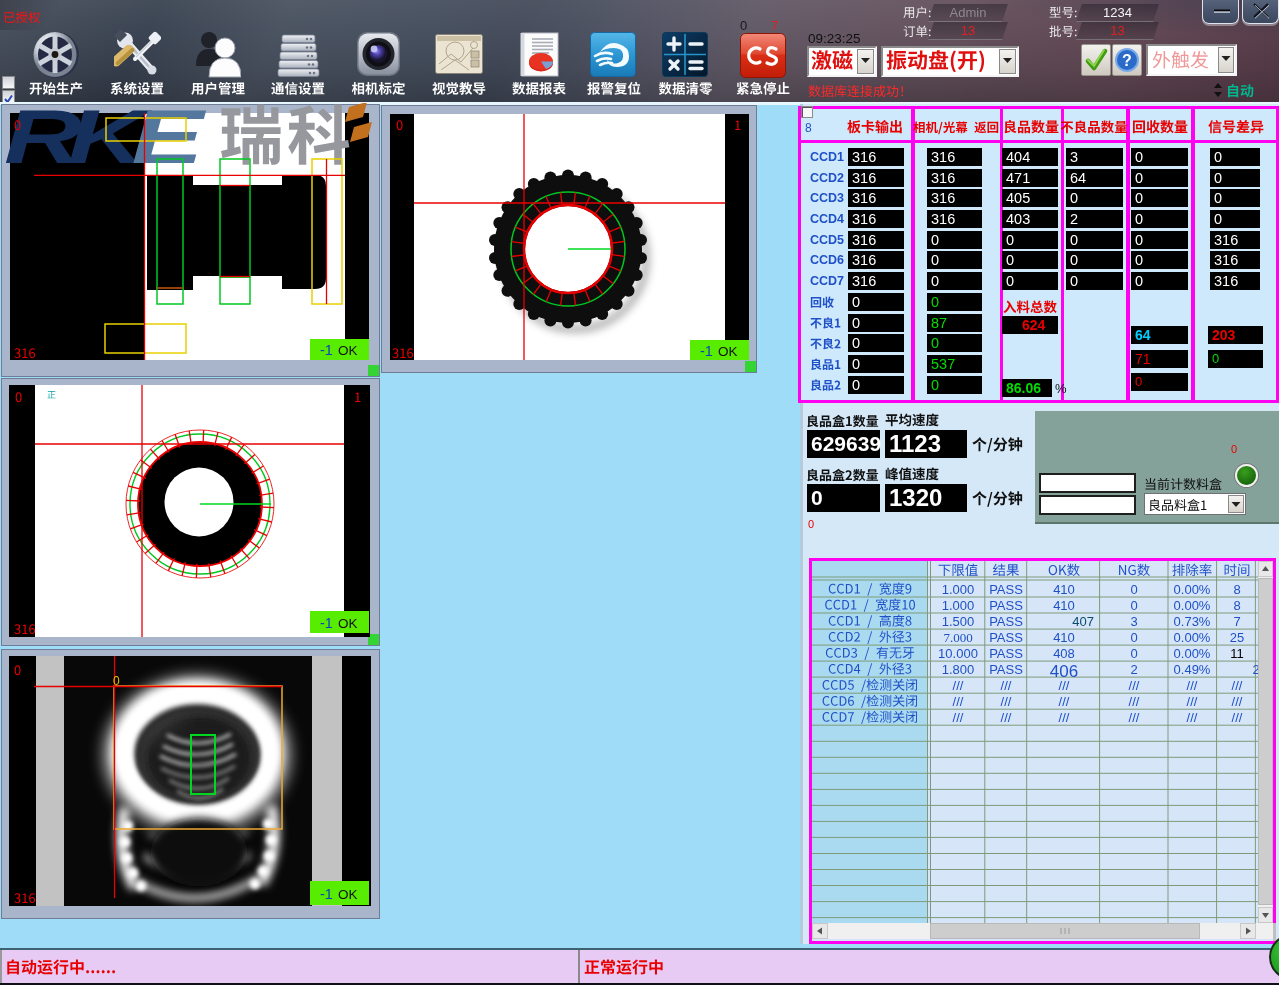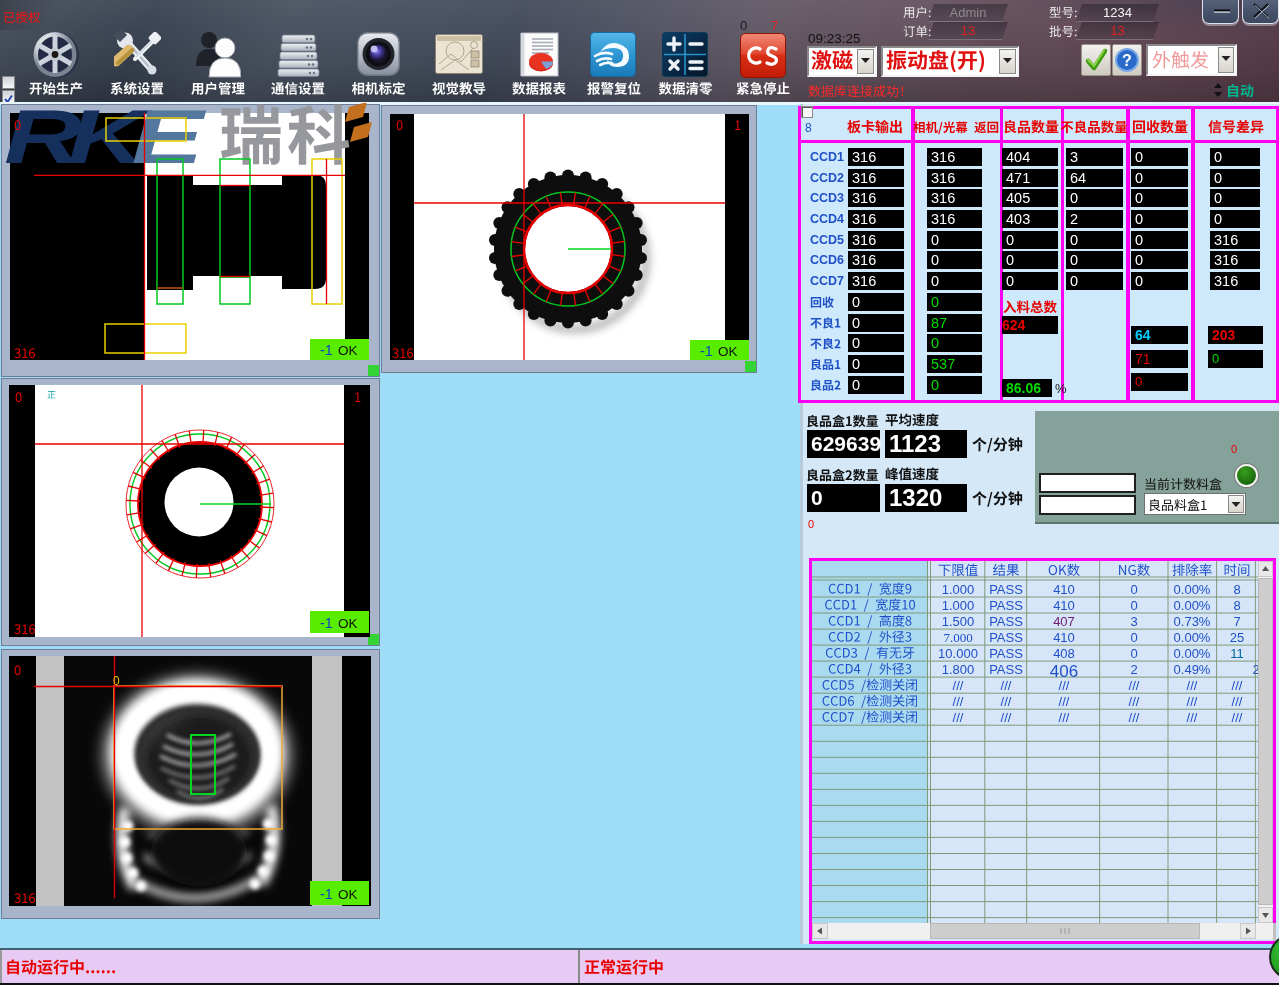--- a/index.html
+++ b/index.html
@@ -597,21 +597,21 @@
     <div style="position:absolute;left:848px;top:293px;width:56px;height:18px;background:#000;font-family:'Liberation Sans',sans-serif;font-size:14.5px;color:#fff;line-height:18px;padding-left:4px;box-sizing:border-box;">0</div>
     <div style="position:absolute;left:927px;top:293px;width:55px;height:18px;background:#000;font-family:'Liberation Sans',sans-serif;font-size:14.5px;color:#00dc00;line-height:18px;padding-left:4px;box-sizing:border-box;">0</div>
     <div style="position:absolute;left:848px;top:314px;width:56px;height:18px;background:#000;font-family:'Liberation Sans',sans-serif;font-size:14.5px;color:#fff;line-height:18px;padding-left:4px;box-sizing:border-box;">0</div>
     <div style="position:absolute;left:927px;top:314px;width:55px;height:18px;background:#000;font-family:'Liberation Sans',sans-serif;font-size:14.5px;color:#00dc00;line-height:18px;padding-left:4px;box-sizing:border-box;">87</div>
     <div style="position:absolute;left:848px;top:334px;width:56px;height:18px;background:#000;font-family:'Liberation Sans',sans-serif;font-size:14.5px;color:#fff;line-height:18px;padding-left:4px;box-sizing:border-box;">0</div>
     <div style="position:absolute;left:927px;top:334px;width:55px;height:18px;background:#000;font-family:'Liberation Sans',sans-serif;font-size:14.5px;color:#00dc00;line-height:18px;padding-left:4px;box-sizing:border-box;">0</div>
     <div style="position:absolute;left:848px;top:355px;width:56px;height:18px;background:#000;font-family:'Liberation Sans',sans-serif;font-size:14.5px;color:#fff;line-height:18px;padding-left:4px;box-sizing:border-box;">0</div>
     <div style="position:absolute;left:927px;top:355px;width:55px;height:18px;background:#000;font-family:'Liberation Sans',sans-serif;font-size:14.5px;color:#00dc00;line-height:18px;padding-left:4px;box-sizing:border-box;">537</div>
     <div style="position:absolute;left:848px;top:376px;width:56px;height:18px;background:#000;font-family:'Liberation Sans',sans-serif;font-size:14.5px;color:#fff;line-height:18px;padding-left:4px;box-sizing:border-box;">0</div>
     <div style="position:absolute;left:927px;top:376px;width:55px;height:18px;background:#000;font-family:'Liberation Sans',sans-serif;font-size:14.5px;color:#00dc00;line-height:18px;padding-left:4px;box-sizing:border-box;">0</div>
-    <div style="position:absolute;left:1002px;top:316px;width:56px;height:18px;background:#000;font-family:'Liberation Sans',sans-serif;font-size:14.0px;font-weight:bold;color:#e80000;line-height:18px;padding-left:0;box-sizing:border-box;">624</div>
+    <div style="position:absolute;left:1002px;top:316px;width:56px;height:18px;background:#000;font-family:'Liberation Sans',sans-serif;font-size:14.0px;font-weight:bold;color:#e80000;line-height:18px;padding-left:20px;box-sizing:border-box;">624</div>
     <div style="position:absolute;left:1002px;top:379px;width:50px;height:18px;background:#000;font-family:'Liberation Sans',sans-serif;font-size:14.0px;font-weight:bold;color:#00dc00;line-height:18px;padding-left:4px;box-sizing:border-box;">86.06</div>
     <div style="position:absolute;left:1055px;top:381px;width:14px;height:14px;font-family:'Liberation Sans',sans-serif;font-size:13px;color:#111;">%</div>
     <div style="position:absolute;left:1131px;top:326px;width:57px;height:18px;background:#000;font-family:'Liberation Sans',sans-serif;font-size:14.0px;font-weight:bold;color:#00ccff;line-height:18px;padding-left:4px;box-sizing:border-box;">64</div>
     <div style="position:absolute;left:1131px;top:350px;width:57px;height:18px;background:#000;font-family:'Liberation Sans',sans-serif;font-size:14.0px;color:#e80000;line-height:18px;padding-left:4px;box-sizing:border-box;">71</div>
     <div style="position:absolute;left:1131px;top:373px;width:57px;height:18px;background:#000;font-family:'Liberation Sans',sans-serif;font-size:13.0px;color:#e80000;line-height:18px;padding-left:4px;box-sizing:border-box;">0</div>
     <div style="position:absolute;left:1208px;top:326px;width:55px;height:18px;background:#000;font-family:'Liberation Sans',sans-serif;font-size:14.0px;font-weight:bold;color:#e80000;line-height:18px;padding-left:4px;box-sizing:border-box;">203</div>
     <div style="position:absolute;left:1208px;top:350px;width:55px;height:18px;background:#000;font-family:'Liberation Sans',sans-serif;font-size:13.0px;color:#00dc00;line-height:18px;padding-left:4px;box-sizing:border-box;">0</div>
     <div style="position:absolute;left:807px;top:430px;width:73px;height:28px;background:#000;font-family:'Liberation Sans',sans-serif;font-size:21px;font-weight:bold;color:#fff;line-height:28px;padding-left:4px;box-sizing:border-box;">629639</div>
     <div style="position:absolute;left:885px;top:430px;width:82px;height:28px;background:#000;font-family:'Liberation Sans',sans-serif;font-size:24px;font-weight:bold;color:#fff;line-height:28px;padding-left:4px;box-sizing:border-box;">1123</div>
     <div style="position:absolute;left:807px;top:484px;width:73px;height:28px;background:#000;font-family:'Liberation Sans',sans-serif;font-size:21px;font-weight:bold;color:#fff;line-height:28px;padding-left:4px;box-sizing:border-box;">0</div>
@@ -668,36 +668,36 @@
     <div style="position:absolute;left:1192px;top:582px;width:60px;height:14px;margin-left:-30px;font-family:'Liberation Sans',sans-serif;font-size:13px;color:#2050c8;text-align:center;">0.00%</div>
     <div style="position:absolute;left:1237px;top:582px;width:60px;height:14px;margin-left:-30px;font-family:'Liberation Sans',sans-serif;font-size:13px;color:#2050c8;text-align:center;">8</div>
     <div style="position:absolute;left:958px;top:598px;width:60px;height:14px;margin-left:-30px;font-family:'Liberation Sans',sans-serif;font-size:13px;color:#2050c8;text-align:center;">1.000</div>
     <div style="position:absolute;left:1006px;top:598px;width:60px;height:14px;margin-left:-30px;font-family:'Liberation Sans',sans-serif;font-size:13px;color:#2050c8;text-align:center;">PASS</div>
     <div style="position:absolute;left:1064px;top:598px;width:60px;height:14px;margin-left:-30px;font-family:'Liberation Sans',sans-serif;font-size:13px;color:#2050c8;text-align:center;">410</div>
     <div style="position:absolute;left:1134px;top:598px;width:60px;height:14px;margin-left:-30px;font-family:'Liberation Sans',sans-serif;font-size:13px;color:#2050c8;text-align:center;">0</div>
     <div style="position:absolute;left:1192px;top:598px;width:60px;height:14px;margin-left:-30px;font-family:'Liberation Sans',sans-serif;font-size:13px;color:#2050c8;text-align:center;">0.00%</div>
     <div style="position:absolute;left:1237px;top:598px;width:60px;height:14px;margin-left:-30px;font-family:'Liberation Sans',sans-serif;font-size:13px;color:#2050c8;text-align:center;">8</div>
     <div style="position:absolute;left:958px;top:614px;width:60px;height:14px;margin-left:-30px;font-family:'Liberation Sans',sans-serif;font-size:13px;color:#2050c8;text-align:center;">1.500</div>
     <div style="position:absolute;left:1006px;top:614px;width:60px;height:14px;margin-left:-30px;font-family:'Liberation Sans',sans-serif;font-size:13px;color:#2050c8;text-align:center;">PASS</div>
-    <div style="position:absolute;left:1064px;top:614px;width:60px;height:14px;margin-left:-30px;font-family:'Liberation Sans',sans-serif;font-size:13px;color:#701a75;text-align:center;">407</div>
+    <div style="position:absolute;left:1064px;top:614px;width:60px;height:14px;margin-left:-30px;font-family:'Liberation Sans',sans-serif;font-size:13px;color:#0c4a6e;text-align:right;">407</div>
     <div style="position:absolute;left:1134px;top:614px;width:60px;height:14px;margin-left:-30px;font-family:'Liberation Sans',sans-serif;font-size:13px;color:#2050c8;text-align:center;">3</div>
     <div style="position:absolute;left:1192px;top:614px;width:60px;height:14px;margin-left:-30px;font-family:'Liberation Sans',sans-serif;font-size:13px;color:#2050c8;text-align:center;">0.73%</div>
     <div style="position:absolute;left:1237px;top:614px;width:60px;height:14px;margin-left:-30px;font-family:'Liberation Sans',sans-serif;font-size:13px;color:#2050c8;text-align:center;">7</div>
     <div style="position:absolute;left:958px;top:630px;width:60px;height:14px;margin-left:-30px;font-family:Liberation Serif, serif;font-size:13px;color:#2050c8;text-align:center;">7.000</div>
     <div style="position:absolute;left:1006px;top:630px;width:60px;height:14px;margin-left:-30px;font-family:'Liberation Sans',sans-serif;font-size:13px;color:#2050c8;text-align:center;">PASS</div>
     <div style="position:absolute;left:1064px;top:630px;width:60px;height:14px;margin-left:-30px;font-family:'Liberation Sans',sans-serif;font-size:13px;color:#2050c8;text-align:center;">410</div>
     <div style="position:absolute;left:1134px;top:630px;width:60px;height:14px;margin-left:-30px;font-family:'Liberation Sans',sans-serif;font-size:13px;color:#2050c8;text-align:center;">0</div>
     <div style="position:absolute;left:1192px;top:630px;width:60px;height:14px;margin-left:-30px;font-family:'Liberation Sans',sans-serif;font-size:13px;color:#2050c8;text-align:center;">0.00%</div>
     <div style="position:absolute;left:1237px;top:630px;width:60px;height:14px;margin-left:-30px;font-family:'Liberation Sans',sans-serif;font-size:13px;color:#2050c8;text-align:center;">25</div>
     <div style="position:absolute;left:958px;top:646px;width:60px;height:14px;margin-left:-30px;font-family:'Liberation Sans',sans-serif;font-size:13px;color:#2050c8;text-align:center;">10.000</div>
     <div style="position:absolute;left:1006px;top:646px;width:60px;height:14px;margin-left:-30px;font-family:'Liberation Sans',sans-serif;font-size:13px;color:#2050c8;text-align:center;">PASS</div>
     <div style="position:absolute;left:1064px;top:646px;width:60px;height:14px;margin-left:-30px;font-family:'Liberation Sans',sans-serif;font-size:13px;color:#2050c8;text-align:center;">408</div>
     <div style="position:absolute;left:1134px;top:646px;width:60px;height:14px;margin-left:-30px;font-family:'Liberation Sans',sans-serif;font-size:13px;color:#2050c8;text-align:center;">0</div>
     <div style="position:absolute;left:1192px;top:646px;width:60px;height:14px;margin-left:-30px;font-family:'Liberation Sans',sans-serif;font-size:13px;color:#2050c8;text-align:center;">0.00%</div>
-    <div style="position:absolute;left:1237px;top:646px;width:60px;height:14px;margin-left:-30px;font-family:'Liberation Sans',sans-serif;font-size:13px;color:#0369a1;text-align:center;">11</div>
+    <div style="position:absolute;left:1237px;top:646px;width:60px;height:14px;margin-left:-30px;font-family:'Liberation Sans',sans-serif;font-size:13px;color:#000000;text-align:center;">11</div>
     <div style="position:absolute;left:958px;top:662px;width:60px;height:14px;margin-left:-30px;font-family:'Liberation Sans',sans-serif;font-size:13px;color:#2050c8;text-align:center;">1.800</div>
     <div style="position:absolute;left:1006px;top:662px;width:60px;height:14px;margin-left:-30px;font-family:'Liberation Sans',sans-serif;font-size:13px;color:#2050c8;text-align:center;">PASS</div>
     <div style="position:absolute;left:1064px;top:662px;width:60px;height:14px;margin-left:-30px;font-family:'Liberation Sans',sans-serif;font-size:17px;color:#2050c8;text-align:center;">406</div>
     <div style="position:absolute;left:1134px;top:662px;width:60px;height:14px;margin-left:-30px;font-family:'Liberation Sans',sans-serif;font-size:13px;color:#2050c8;text-align:center;">2</div>
     <div style="position:absolute;left:1192px;top:662px;width:60px;height:14px;margin-left:-30px;font-family:'Liberation Sans',sans-serif;font-size:13px;color:#2050c8;text-align:center;">0.49%</div>
     <div style="position:absolute;left:1237px;top:662px;width:60px;height:14px;margin-left:-30px;font-family:'Liberation Sans',sans-serif;font-size:13px;color:#2050c8;text-align:right;">23</div>
     <div style="position:absolute;left:958px;top:678px;width:60px;height:14px;margin-left:-30px;font-family:'Liberation Sans',sans-serif;font-size:13px;color:#2050c8;text-align:center;">///</div>
     <div style="position:absolute;left:1006px;top:678px;width:60px;height:14px;margin-left:-30px;font-family:'Liberation Sans',sans-serif;font-size:13px;color:#2050c8;text-align:center;">///</div>
     <div style="position:absolute;left:1064px;top:678px;width:60px;height:14px;margin-left:-30px;font-family:'Liberation Sans',sans-serif;font-size:13px;color:#2050c8;text-align:center;">///</div>
     <div style="position:absolute;left:1134px;top:678px;width:60px;height:14px;margin-left:-30px;font-family:'Liberation Sans',sans-serif;font-size:13px;color:#2050c8;text-align:center;">///</div>

